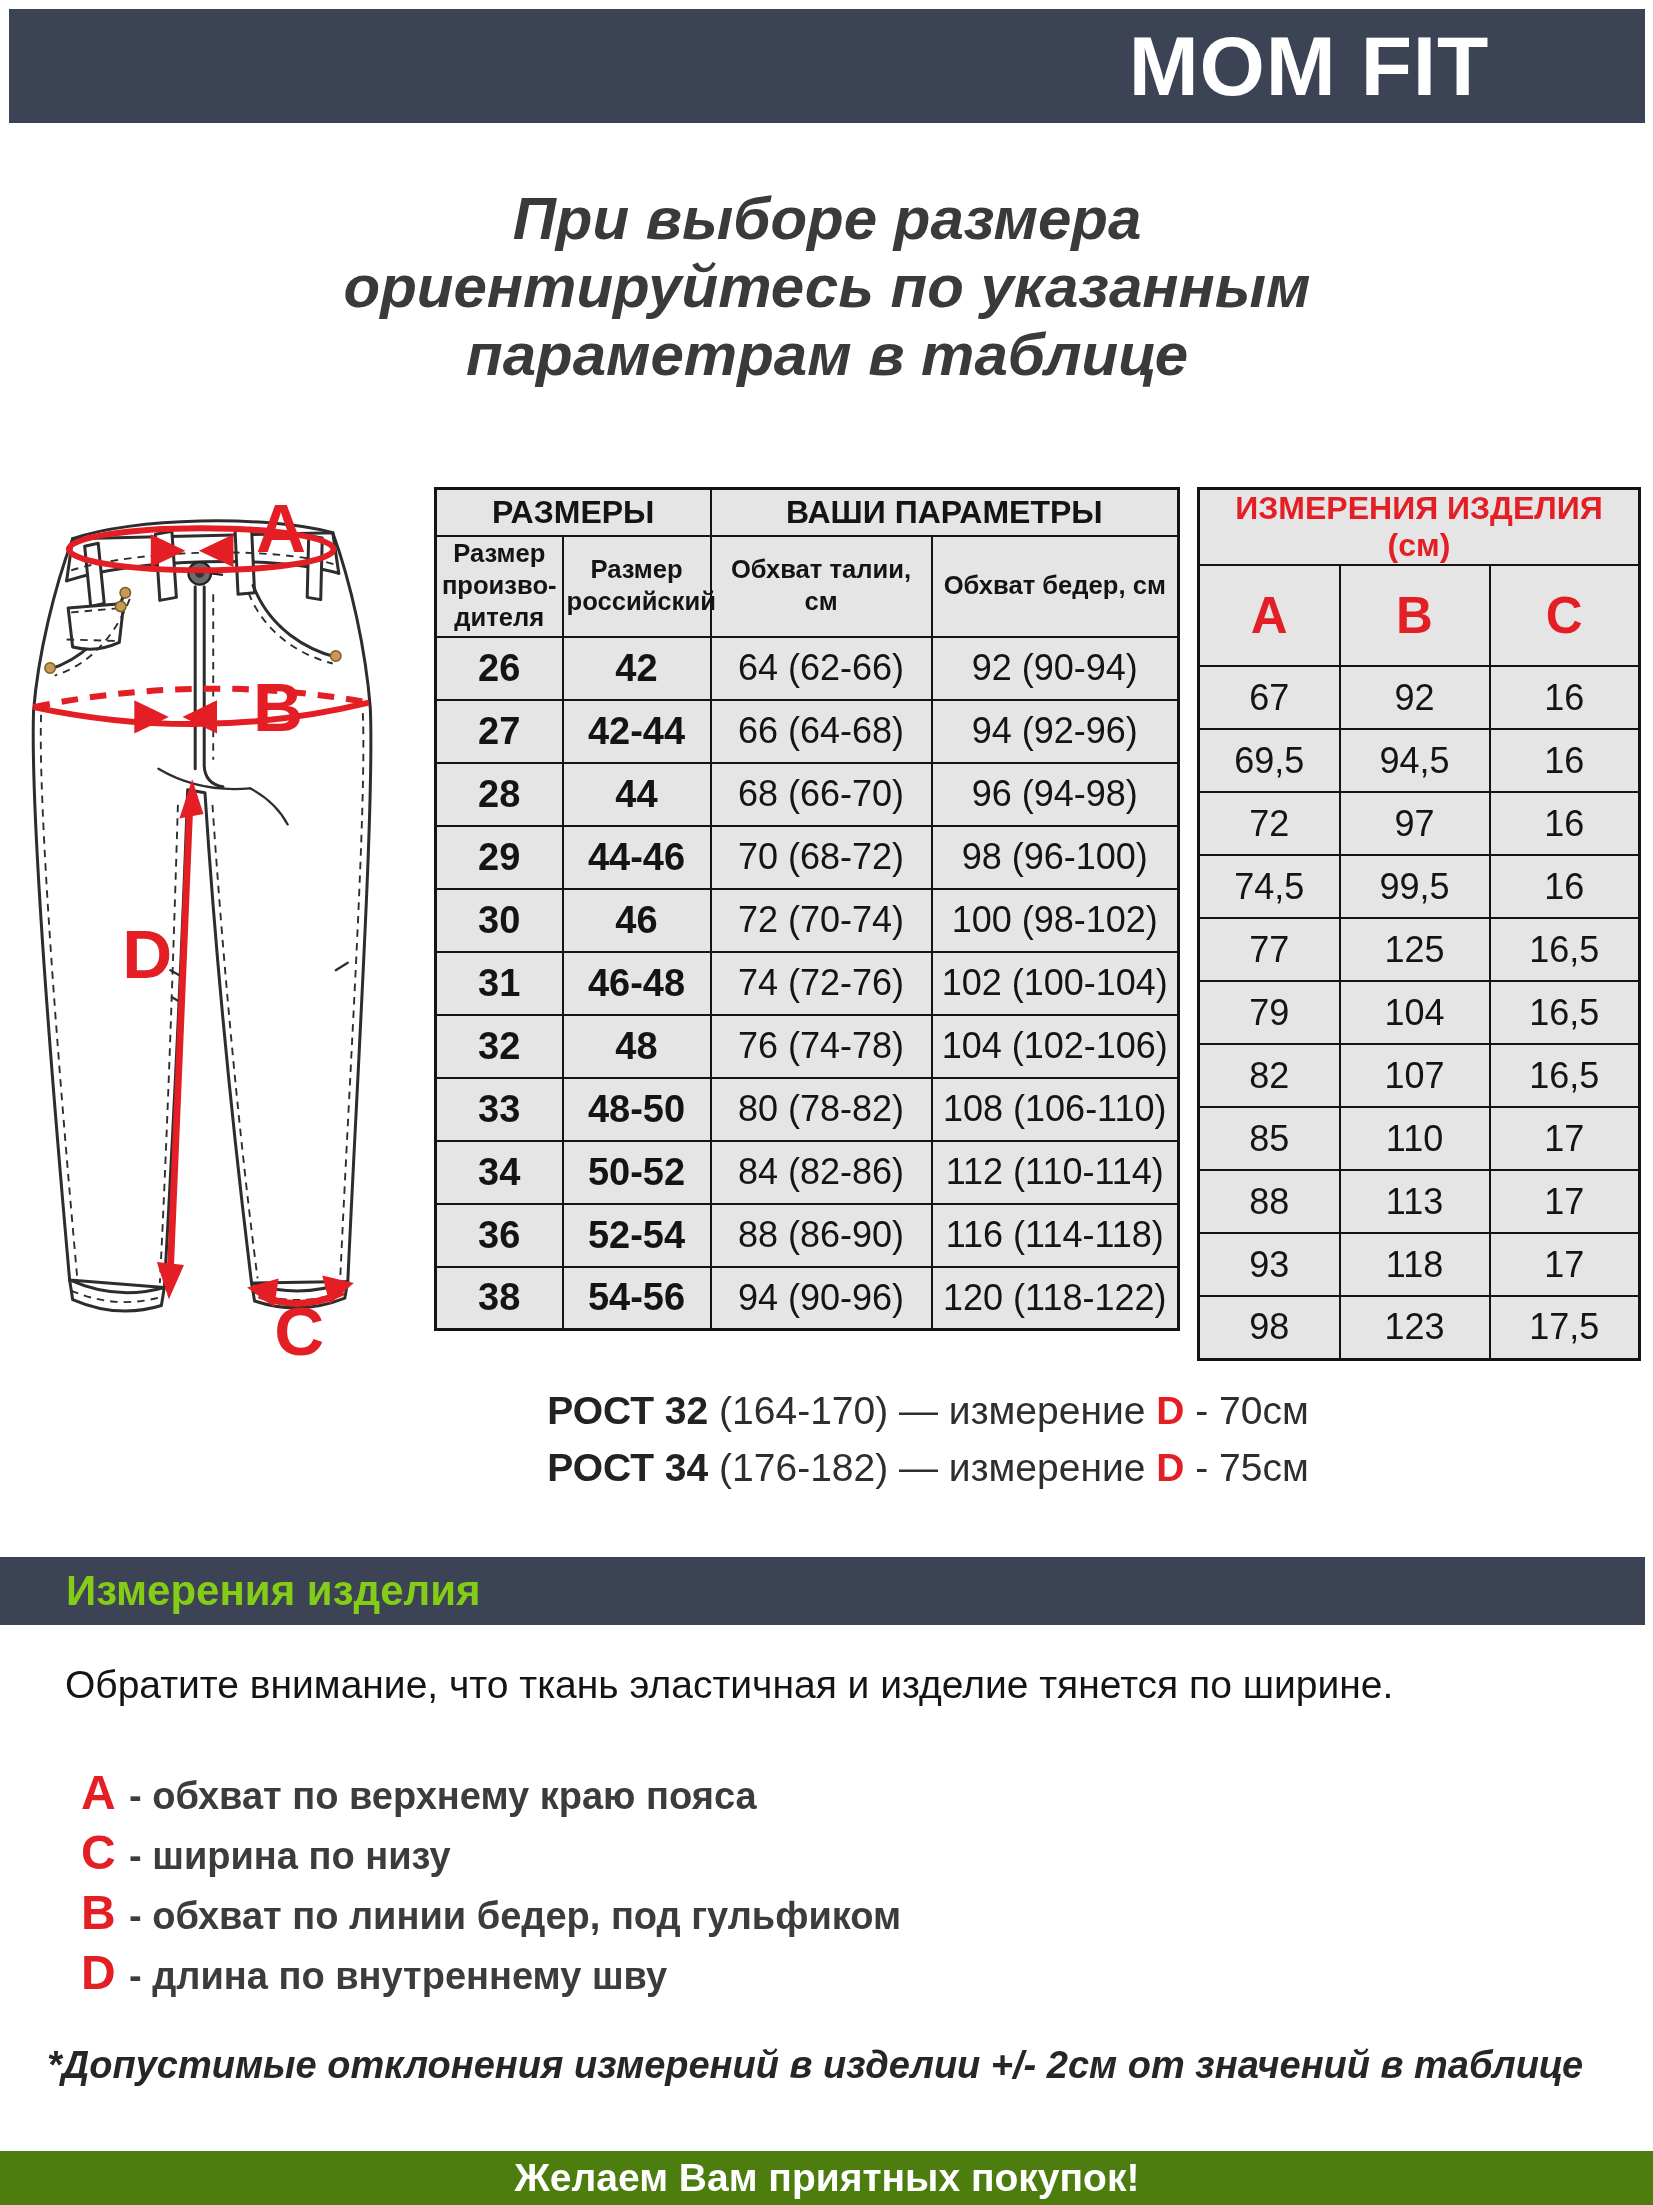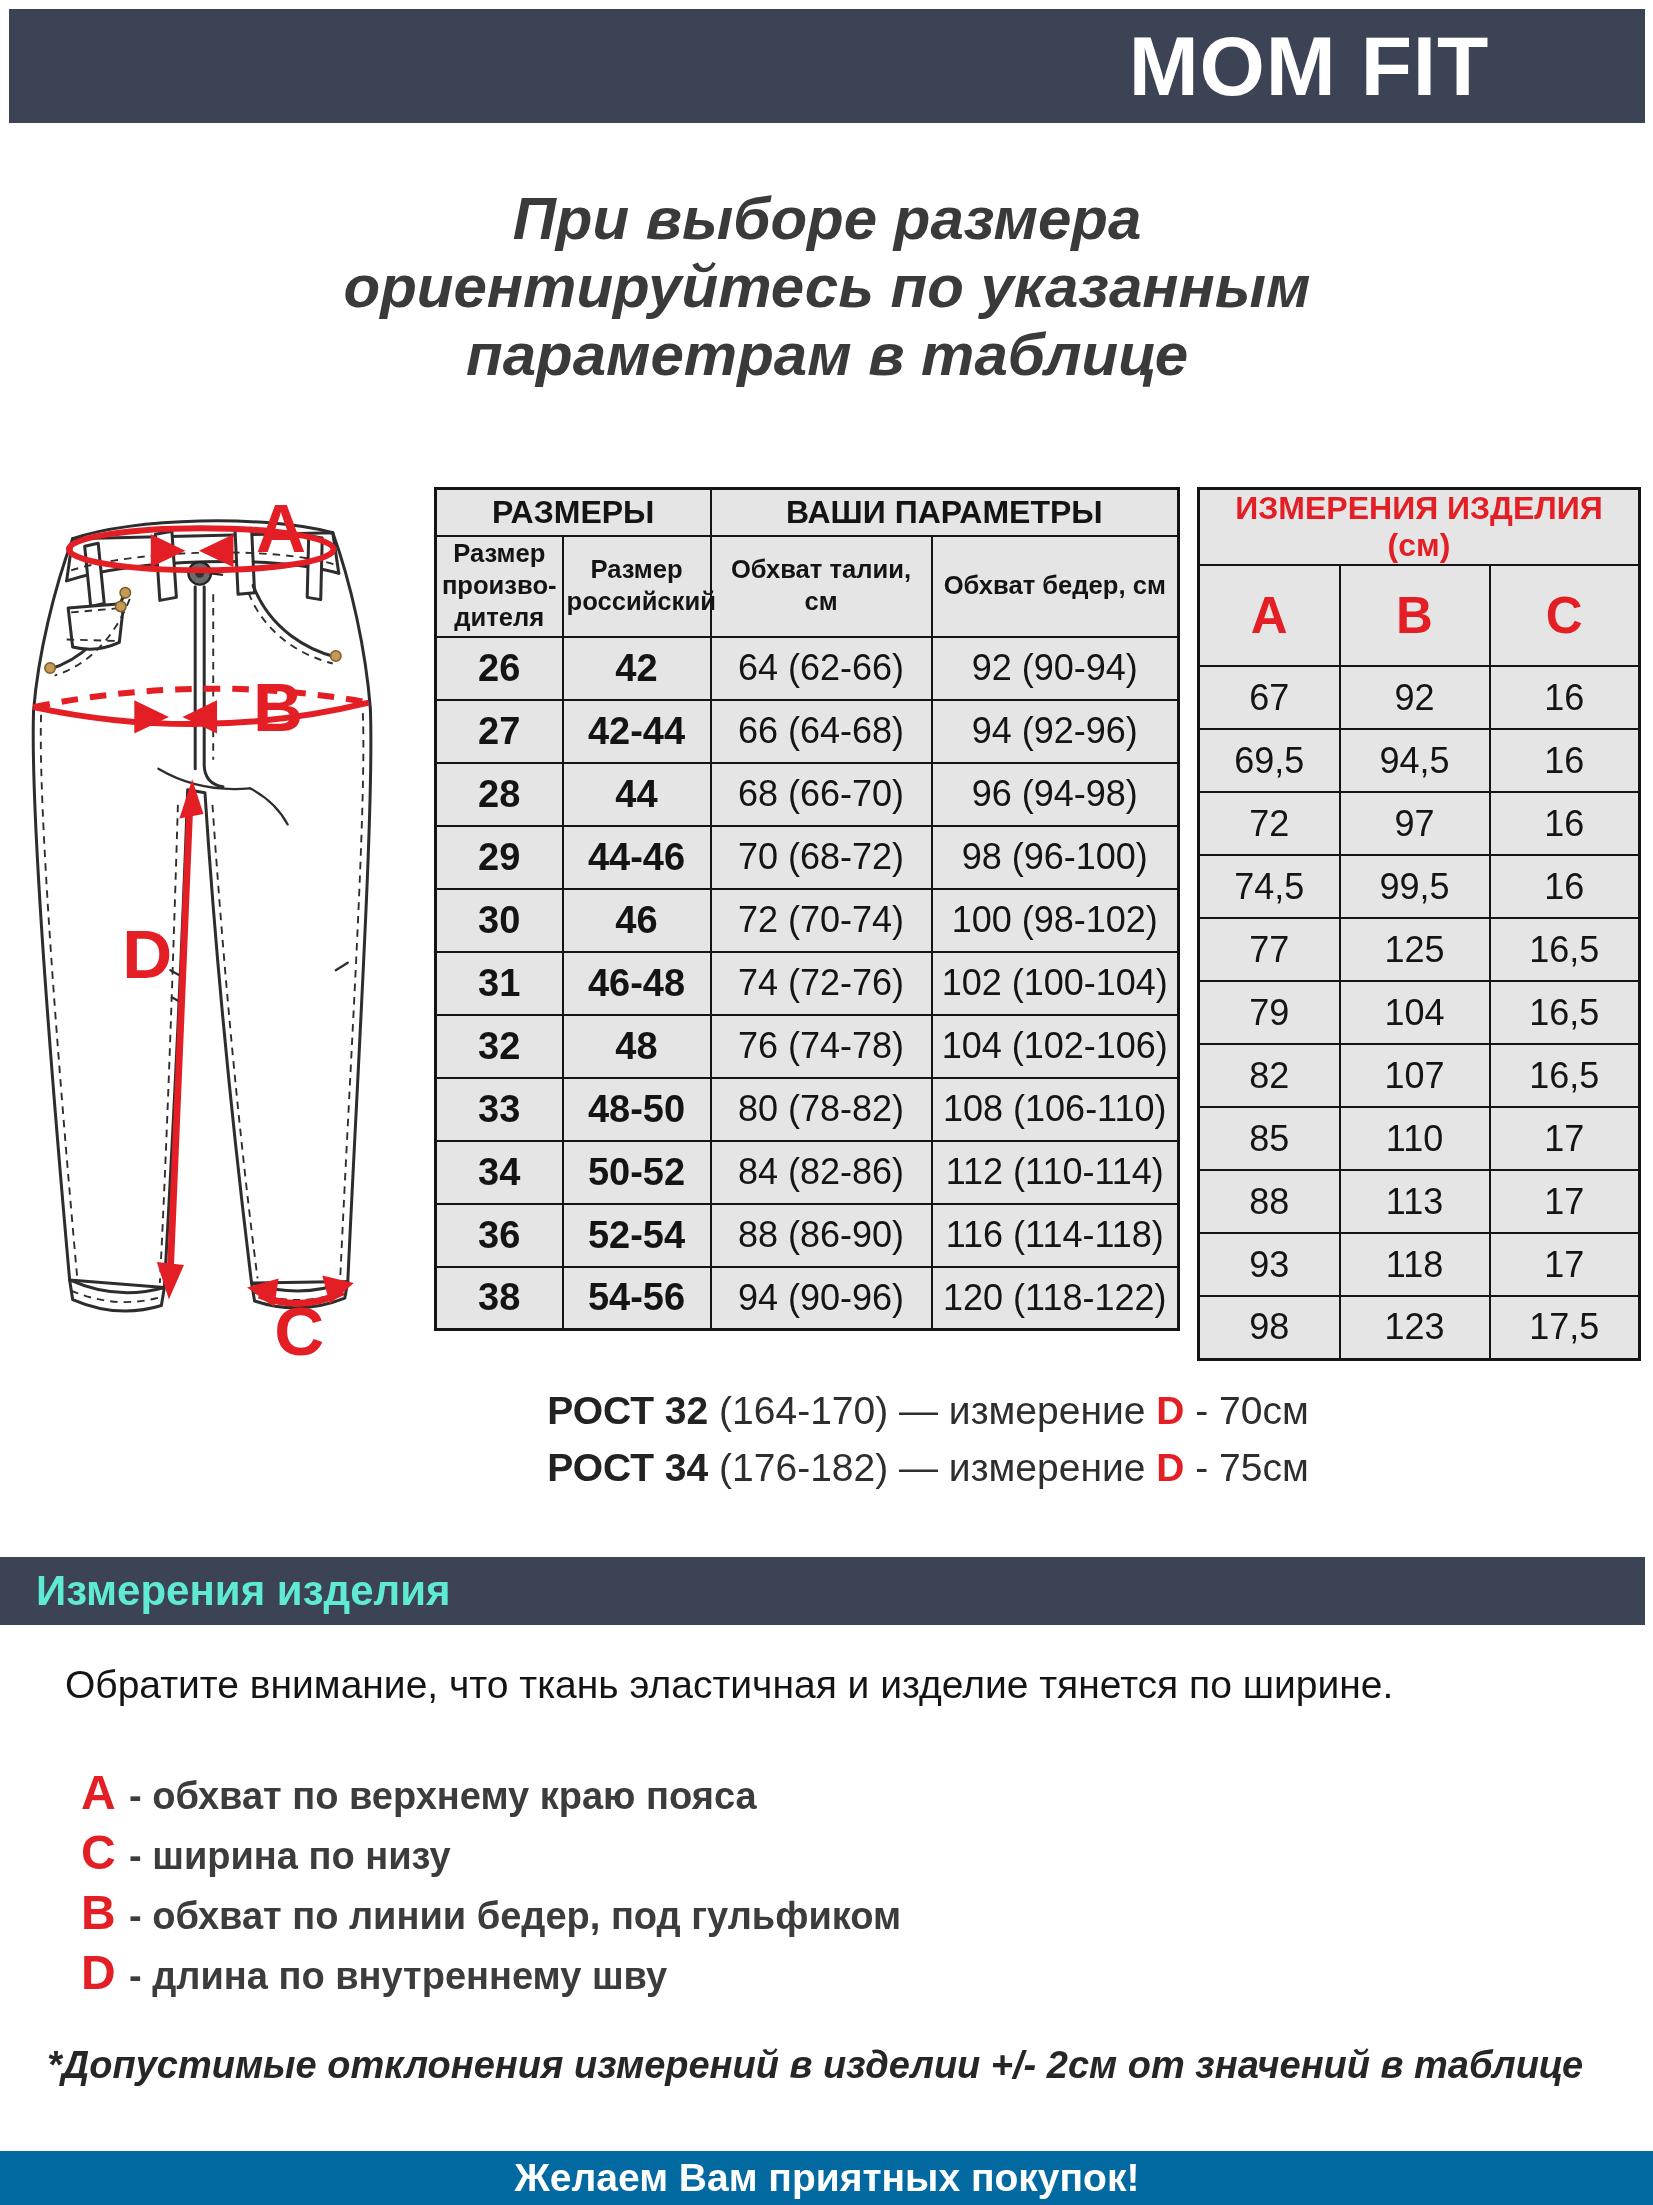--- a/index.html
+++ b/index.html
@@ -29,27 +29,27 @@
   .measures tr.gh th{color:#e31e24;font-size:32px;border-radius:9px;}
   .measures tr.sh th{color:#e31e24;font-size:51px;white-space:normal;}
   
   .rost{position:absolute;top:1387px;left:466px;width:924px;text-align:center;
     font-size:39px;color:#2e2e2e;}
   .rost-line{line-height:47px;margin-bottom:9.8px;white-space:nowrap;}
   .rost .b{font-weight:bold;color:#222;}
   .rost .red{font-weight:bold;color:#e31e24;}
   
   .bar2{position:absolute;top:1557px;left:0;width:1645px;height:68px;background:#3b4354;
-    color:#5eead4;font-size:42px;font-weight:bold;line-height:68px;padding-left:36px;box-sizing:border-box;}
+    color:#84cc16;font-size:42px;font-weight:bold;line-height:68px;padding-left:66px;box-sizing:border-box;}
   .note{position:absolute;top:1663px;left:65px;right:45px;font-size:39px;color:#141414;}
   .legend{position:absolute;top:1763px;left:81px;}
   .legend-item{height:60px;line-height:60px;font-size:38px;font-weight:bold;color:#3c3c3c;white-space:nowrap;}
   .legend-letter{display:inline-block;width:48px;color:#e31e24;font-size:48px;font-weight:bold;}
   .footnote{position:absolute;top:2044px;left:47px;font-size:38px;font-weight:bold;font-style:italic;color:#262626;white-space:nowrap;}
-  .bottombar{position:absolute;top:2151px;left:0;width:100%;height:54px;background:#0369a1;
+  .bottombar{position:absolute;top:2151px;left:0;width:100%;height:54px;background:#4d7c0f;
     color:#fff;text-align:center;font-size:39px;font-weight:bold;line-height:54px;}
 </style>
 </head>
 <body>
 
 <div>
 
   <header class="topbar">
     <div class="brand">MOM FIT</div>
   </header>

